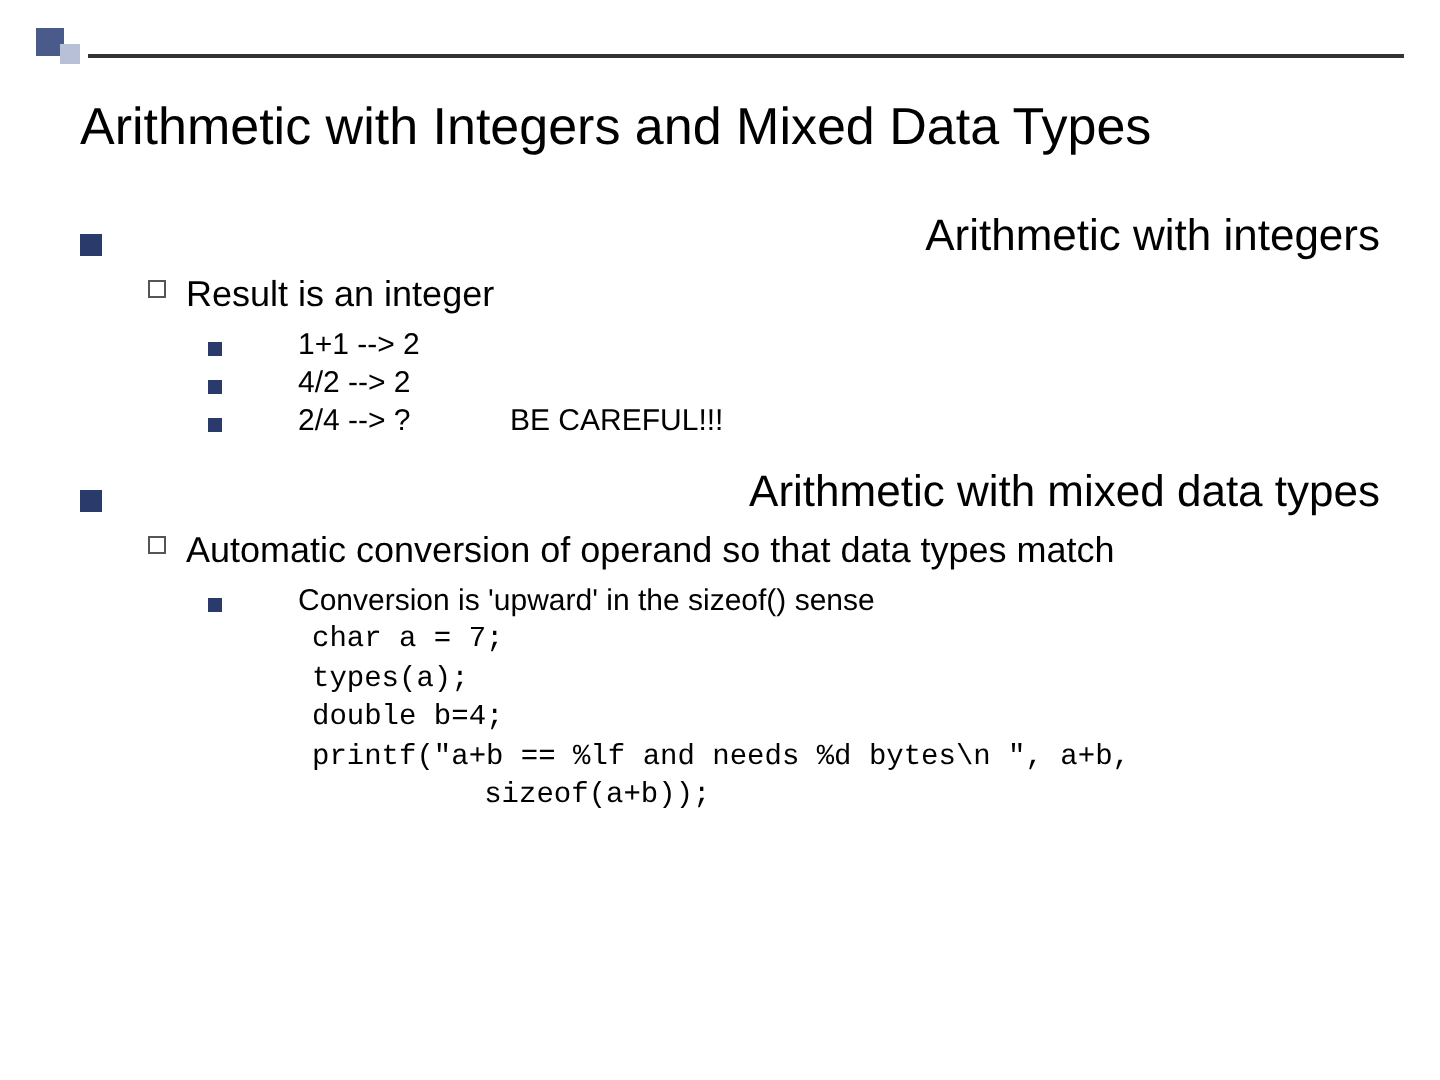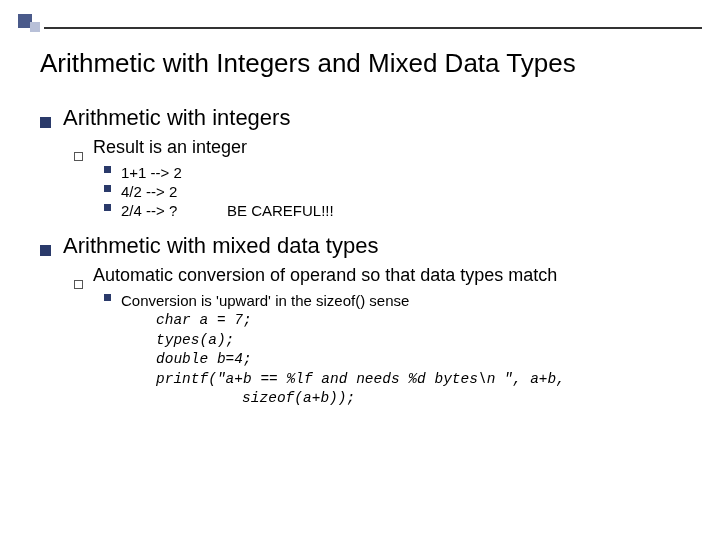--- a/index.html
+++ b/index.html
@@ -41,35 +41,35 @@
     position: absolute;
     left: 40px; top: 48px; right: 30px;
   }
   .title {
     font-size: 26px;
     font-weight: normal;
     margin-bottom: 26px;
   }
   ul { list-style: none; }
   .l1 > li { margin-bottom: 14px; }
-  .l1 > li > .row { display: flex; align-items: baseline; }
+  .l1 > li > .row { display: flex; align-items: baseline; justify-content: space-between; }
   .b1 { width: 11px; height: 11px; background: #2a3a6a; display: inline-block; margin-right: 12px; flex-shrink: 0; position: relative; top: 3px; }
   .t1 { font-size: 22px; }
   .l2 { margin-left: 34px; margin-top: 6px; }
-  .l2 > li > .row { display: flex; align-items: flex-end; }
+  .l2 > li > .row { display: flex; align-items: flex-start; }
   .b2 { width: 9px; height: 9px; border: 1.5px solid #555; display: inline-block; margin-right: 10px; flex-shrink: 0; position: relative; top: 3px; }
   .t2 { font-size: 18px; }
   .l3 { margin-left: 30px; margin-top: 6px; }
   .l3 > li { margin-bottom: 2px; }
-  .l3 > li > .row { display: flex; align-items: flex-start; }
+  .l3 > li > .row { display: flex; align-items: center; gap: 28px; }
   .b3 { width: 7px; height: 7px; background: #2a3a6a; display: inline-block; margin-right: 10px; flex-shrink: 0; position: relative; top: 2px; }
   .t3 { font-size: 15px; }
   .ex { display: inline-block; min-width: 90px; }
   .careful { margin-left: 16px; }
-  .code { margin-left: 52px; margin-top: 2px; font-style: italic; }
+  .code { margin-left: 52px; margin-top: 2px; }
   .code div { font-family: "Courier New", monospace; font-size: 14.5px; line-height: 1.35; white-space: pre; }
   .code .wrap { padding-left: 60px; }
 </style>
 </head>
 <body>
 
 <div class="deco">
   <span class="sq1"></span>
   <span class="sq2"></span>
   <span class="line"></span>

